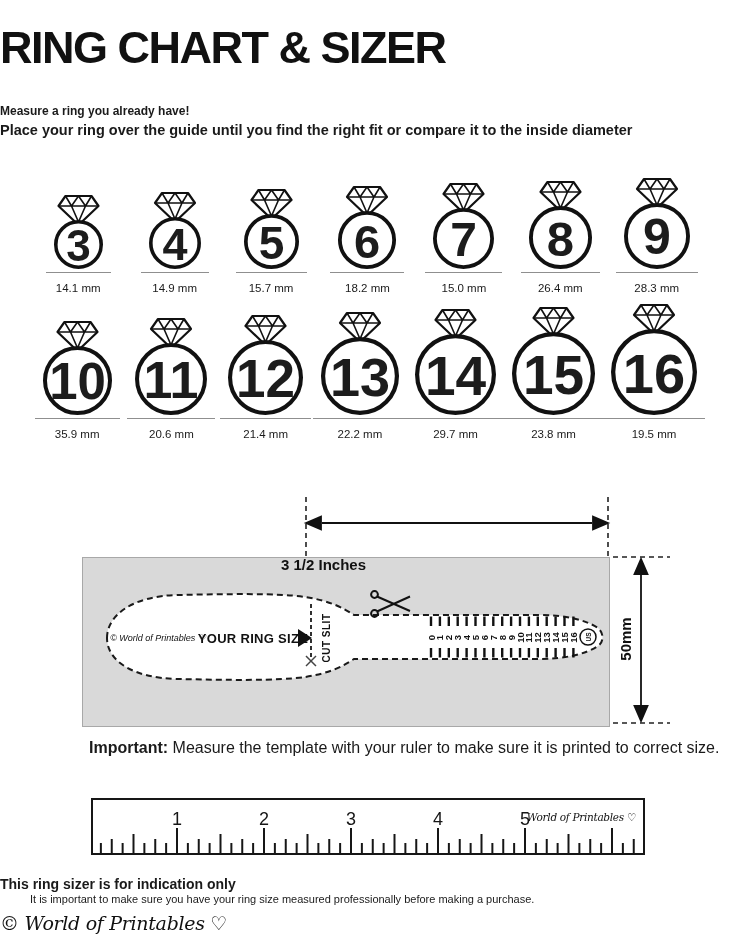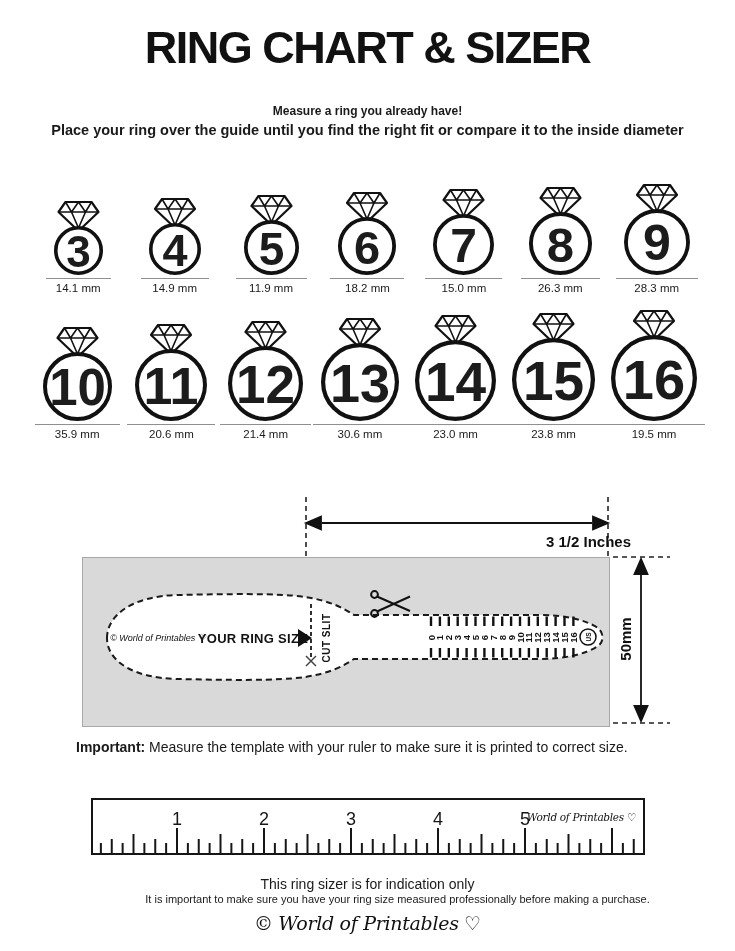--- a/index.html
+++ b/index.html
@@ -1,58 +1,58 @@
 <!DOCTYPE html>
 <html><head>
 <meta charset="utf-8">
 <style>
   html,body{margin:0;padding:0;}
   body{
     width:735px;height:951px;position:relative;background:#ffffff;
     font-family:"Liberation Sans",sans-serif;color:#1a1a1a;overflow:hidden;
   }
   .abs{position:absolute;}
-  .center{left:8px;width:719px;text-align:center;}
+  .center{left:0;width:719px;text-align:left;}
   .page-title{
     top:22px;font-size:45px;font-weight:bold;letter-spacing:-1.5px;color:#111;
   }
   .subtitle{top:104px;font-size:12px;font-weight:bold;}
   .instruction{top:122px;font-size:14.5px;font-weight:bold;}
   .ring-row{
     position:absolute;left:30px;width:675px;display:flex;align-items:flex-end;
   }
   #ring-row-0{top:182px;height:112px;}
   #ring-row-1{top:308px;height:132px;}
   .ring-col{
     flex:1;display:flex;flex-direction:column;align-items:center;justify-content:flex-end;
   }
   .ring-underline{height:1px;background:#8f8f8f;margin-top:2px;}
-  .ring-mm{margin-top:3px;font-size:11.5px;color:#1a1a1a;white-space:nowrap;}
+  .ring-mm{margin-top:9px;font-size:11.5px;color:#1a1a1a;white-space:nowrap;}
   #annotations{position:absolute;left:0;top:0;z-index:6;pointer-events:none;}
   .dim-label{z-index:7;font-size:15px;font-weight:bold;color:#111;}
-  #width-dim-label{top:533px;left:281px;width:350px;text-align:right;}
+  #width-dim-label{top:556px;left:281px;width:350px;text-align:left;}
   #height-dim-label{
     top:629px;left:597px;width:60px;height:20px;text-align:center;
     transform:rotate(-90deg);
   }
   #sizer-box{
     left:82px;top:557px;width:528px;height:170px;background:#d9d9d9;
     border:1px solid #a8a8a8;box-sizing:border-box;z-index:1;
   }
-  .important-note{top:739px;left:76px;font-size:14px;}
+  .important-note{top:739px;left:89px;font-size:16px;}
   .important-note b{font-weight:bold;}
   #ruler-box{
     left:91px;top:798px;width:554px;height:57px;border:2px solid #161616;
     box-sizing:border-box;background:#fff;
   }
   .script{
     font-family:"DejaVu Serif",serif;font-style:italic;letter-spacing:-0.3px;
   }
   #ruler-brand{position:absolute;right:7px;top:11px;font-size:10.5px;color:#111;margin-left:12px;}
-  .footer-bold{top:876px;font-size:14px;font-weight:normal;}
+  .footer-bold{top:876px;font-size:14px;font-weight:bold;}
   .footer-text{top:893px;font-size:11px;margin-left:30px;}
   .footer-brand{top:912px;font-size:19px;color:#111;}
   svg text{font-family:"Liberation Sans",sans-serif;}
 </style>
 </head>
 <body>
 
 <div class="abs center page-title">RING CHART &amp; SIZER</div>
 <div class="abs center subtitle">Measure a ring you already have!</div>
 <div class="abs center instruction">Place your ring over the guide until you find the right fit or compare it to the inside diameter</div>
@@ -85,21 +85,21 @@
     <div class="ring-col">
       <svg width="65" height="82">
         <g transform="translate(32.5,0)">
           <path d="M -20 12 L -13 2 L 13 2 L 20 12 L 0 31 Z" fill="#fff" stroke="#111" stroke-width="2.2" stroke-linejoin="round"></path>
           <path d="M -20 12 L 20 12 M -13 2 L -7 12 L 0 2 L 7 12 L 13 2 M -7 12 L 0 28 M 7 12 L 0 28" fill="none" stroke="#111" stroke-width="1.6" stroke-linejoin="round"></path>
         </g>
         <circle cx="32.5" cy="53.5" r="25.65" fill="#fff" stroke="#111" stroke-width="3.7"></circle>
         <text x="32.5" y="54.5" text-anchor="middle" dominant-baseline="central" font-size="46" font-weight="bold" fill="#1c1c1c">5</text>
       </svg>
       <div class="ring-underline" style="width: 71px;"></div>
-      <div class="ring-mm">11.9 mm</div>
+      <div class="ring-mm">15.7 mm</div>
     </div>
     <div class="ring-col">
       <svg width="68" height="85">
         <g transform="translate(34,0)">
           <path d="M -20 12 L -13 2 L 13 2 L 20 12 L 0 31 Z" fill="#fff" stroke="#111" stroke-width="2.2" stroke-linejoin="round"></path>
           <path d="M -20 12 L 20 12 M -13 2 L -7 12 L 0 2 L 7 12 L 13 2 M -7 12 L 0 28 M 7 12 L 0 28" fill="none" stroke="#111" stroke-width="1.6" stroke-linejoin="round"></path>
         </g>
         <circle cx="34" cy="55" r="27.12" fill="#fff" stroke="#111" stroke-width="3.8"></circle>
         <text x="34" y="56" text-anchor="middle" dominant-baseline="central" font-size="47" font-weight="bold" fill="#1c1c1c">6</text>
       </svg>
@@ -121,21 +121,21 @@
     <div class="ring-col">
       <svg width="73" height="90">
         <g transform="translate(36.5,0)">
           <path d="M -20 12 L -13 2 L 13 2 L 20 12 L 0 31 Z" fill="#fff" stroke="#111" stroke-width="2.2" stroke-linejoin="round"></path>
           <path d="M -20 12 L 20 12 M -13 2 L -7 12 L 0 2 L 7 12 L 13 2 M -7 12 L 0 28 M 7 12 L 0 28" fill="none" stroke="#111" stroke-width="1.6" stroke-linejoin="round"></path>
         </g>
         <circle cx="36.5" cy="57.5" r="29.57" fill="#fff" stroke="#111" stroke-width="3.9"></circle>
         <text x="36.5" y="58.5" text-anchor="middle" dominant-baseline="central" font-size="49" font-weight="bold" fill="#1c1c1c">8</text>
       </svg>
       <div class="ring-underline" style="width: 79px;"></div>
-      <div class="ring-mm">26.3 mm</div>
+      <div class="ring-mm">26.4 mm</div>
     </div>
     <div class="ring-col">
       <svg width="76" height="93">
         <g transform="translate(38,0)">
           <path d="M -20 12 L -13 2 L 13 2 L 20 12 L 0 31 Z" fill="#fff" stroke="#111" stroke-width="2.2" stroke-linejoin="round"></path>
           <path d="M -20 12 L 20 12 M -13 2 L -7 12 L 0 2 L 7 12 L 13 2 M -7 12 L 0 28 M 7 12 L 0 28" fill="none" stroke="#111" stroke-width="1.6" stroke-linejoin="round"></path>
         </g>
         <circle cx="38" cy="59" r="31.04" fill="#fff" stroke="#111" stroke-width="3.9"></circle>
         <text x="38" y="60" text-anchor="middle" dominant-baseline="central" font-size="50" font-weight="bold" fill="#1c1c1c">9</text>
       </svg>
@@ -183,33 +183,33 @@
     <div class="ring-col">
       <svg width="88" height="105">
         <g transform="translate(44,0)">
           <path d="M -20 12 L -13 2 L 13 2 L 20 12 L 0 31 Z" fill="#fff" stroke="#111" stroke-width="2.2" stroke-linejoin="round"></path>
           <path d="M -20 12 L 20 12 M -13 2 L -7 12 L 0 2 L 7 12 L 13 2 M -7 12 L 0 28 M 7 12 L 0 28" fill="none" stroke="#111" stroke-width="1.6" stroke-linejoin="round"></path>
         </g>
         <circle cx="44" cy="65" r="36.92" fill="#fff" stroke="#111" stroke-width="4.2"></circle>
         <text x="44" y="66" text-anchor="middle" dominant-baseline="central" font-size="54" font-weight="bold" fill="#1c1c1c">13</text>
       </svg>
       <div class="ring-underline" style="width: 94px;"></div>
-      <div class="ring-mm">30.6 mm</div>
+      <div class="ring-mm">22.2 mm</div>
     </div>
     <div class="ring-col">
       <svg width="91" height="108">
         <g transform="translate(45.5,0)">
           <path d="M -20 12 L -13 2 L 13 2 L 20 12 L 0 31 Z" fill="#fff" stroke="#111" stroke-width="2.2" stroke-linejoin="round"></path>
           <path d="M -20 12 L 20 12 M -13 2 L -7 12 L 0 2 L 7 12 L 13 2 M -7 12 L 0 28 M 7 12 L 0 28" fill="none" stroke="#111" stroke-width="1.6" stroke-linejoin="round"></path>
         </g>
         <circle cx="45.5" cy="66.5" r="38.39" fill="#fff" stroke="#111" stroke-width="4.2"></circle>
         <text x="45.5" y="67.5" text-anchor="middle" dominant-baseline="central" font-size="55" font-weight="bold" fill="#1c1c1c">14</text>
       </svg>
       <div class="ring-underline" style="width: 97px;"></div>
-      <div class="ring-mm">23.0 mm</div>
+      <div class="ring-mm">29.7 mm</div>
     </div>
     <div class="ring-col">
       <svg width="93" height="110">
         <g transform="translate(46.5,0)">
           <path d="M -20 12 L -13 2 L 13 2 L 20 12 L 0 31 Z" fill="#fff" stroke="#111" stroke-width="2.2" stroke-linejoin="round"></path>
           <path d="M -20 12 L 20 12 M -13 2 L -7 12 L 0 2 L 7 12 L 13 2 M -7 12 L 0 28 M 7 12 L 0 28" fill="none" stroke="#111" stroke-width="1.6" stroke-linejoin="round"></path>
         </g>
         <circle cx="46.5" cy="67.5" r="39.37" fill="#fff" stroke="#111" stroke-width="4.3"></circle>
         <text x="46.5" y="68.5" text-anchor="middle" dominant-baseline="central" font-size="55" font-weight="bold" fill="#1c1c1c">15</text>
       </svg>

